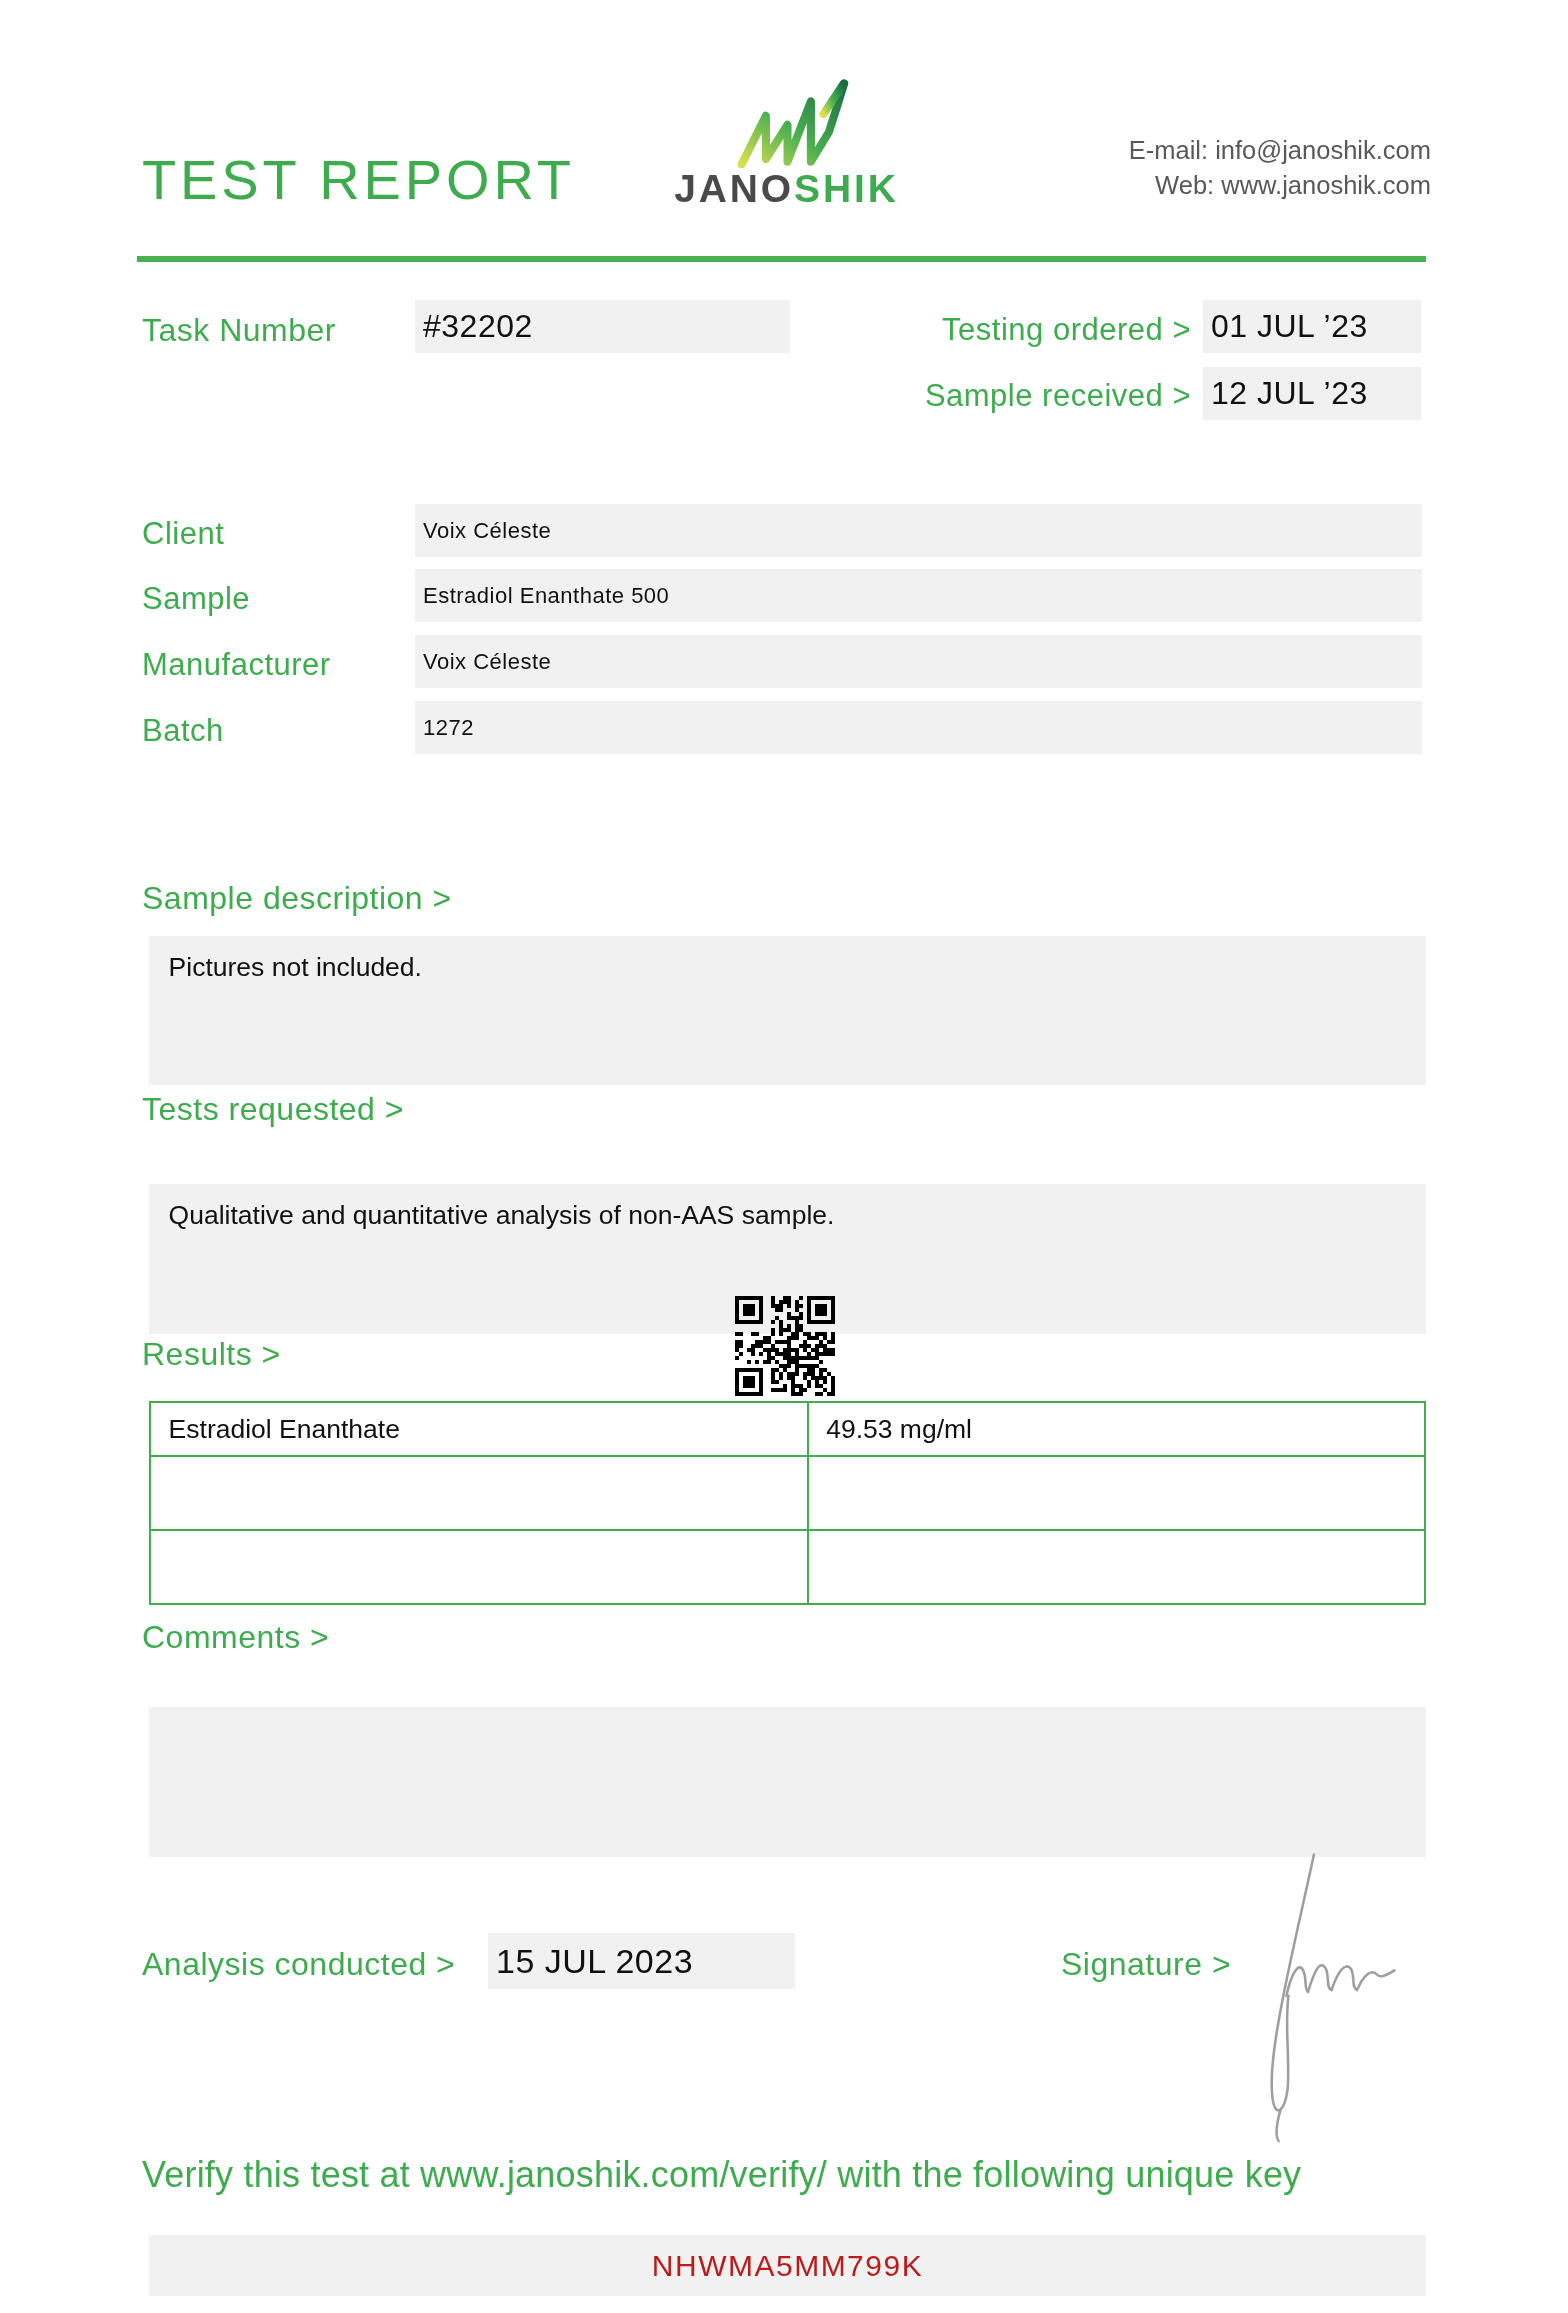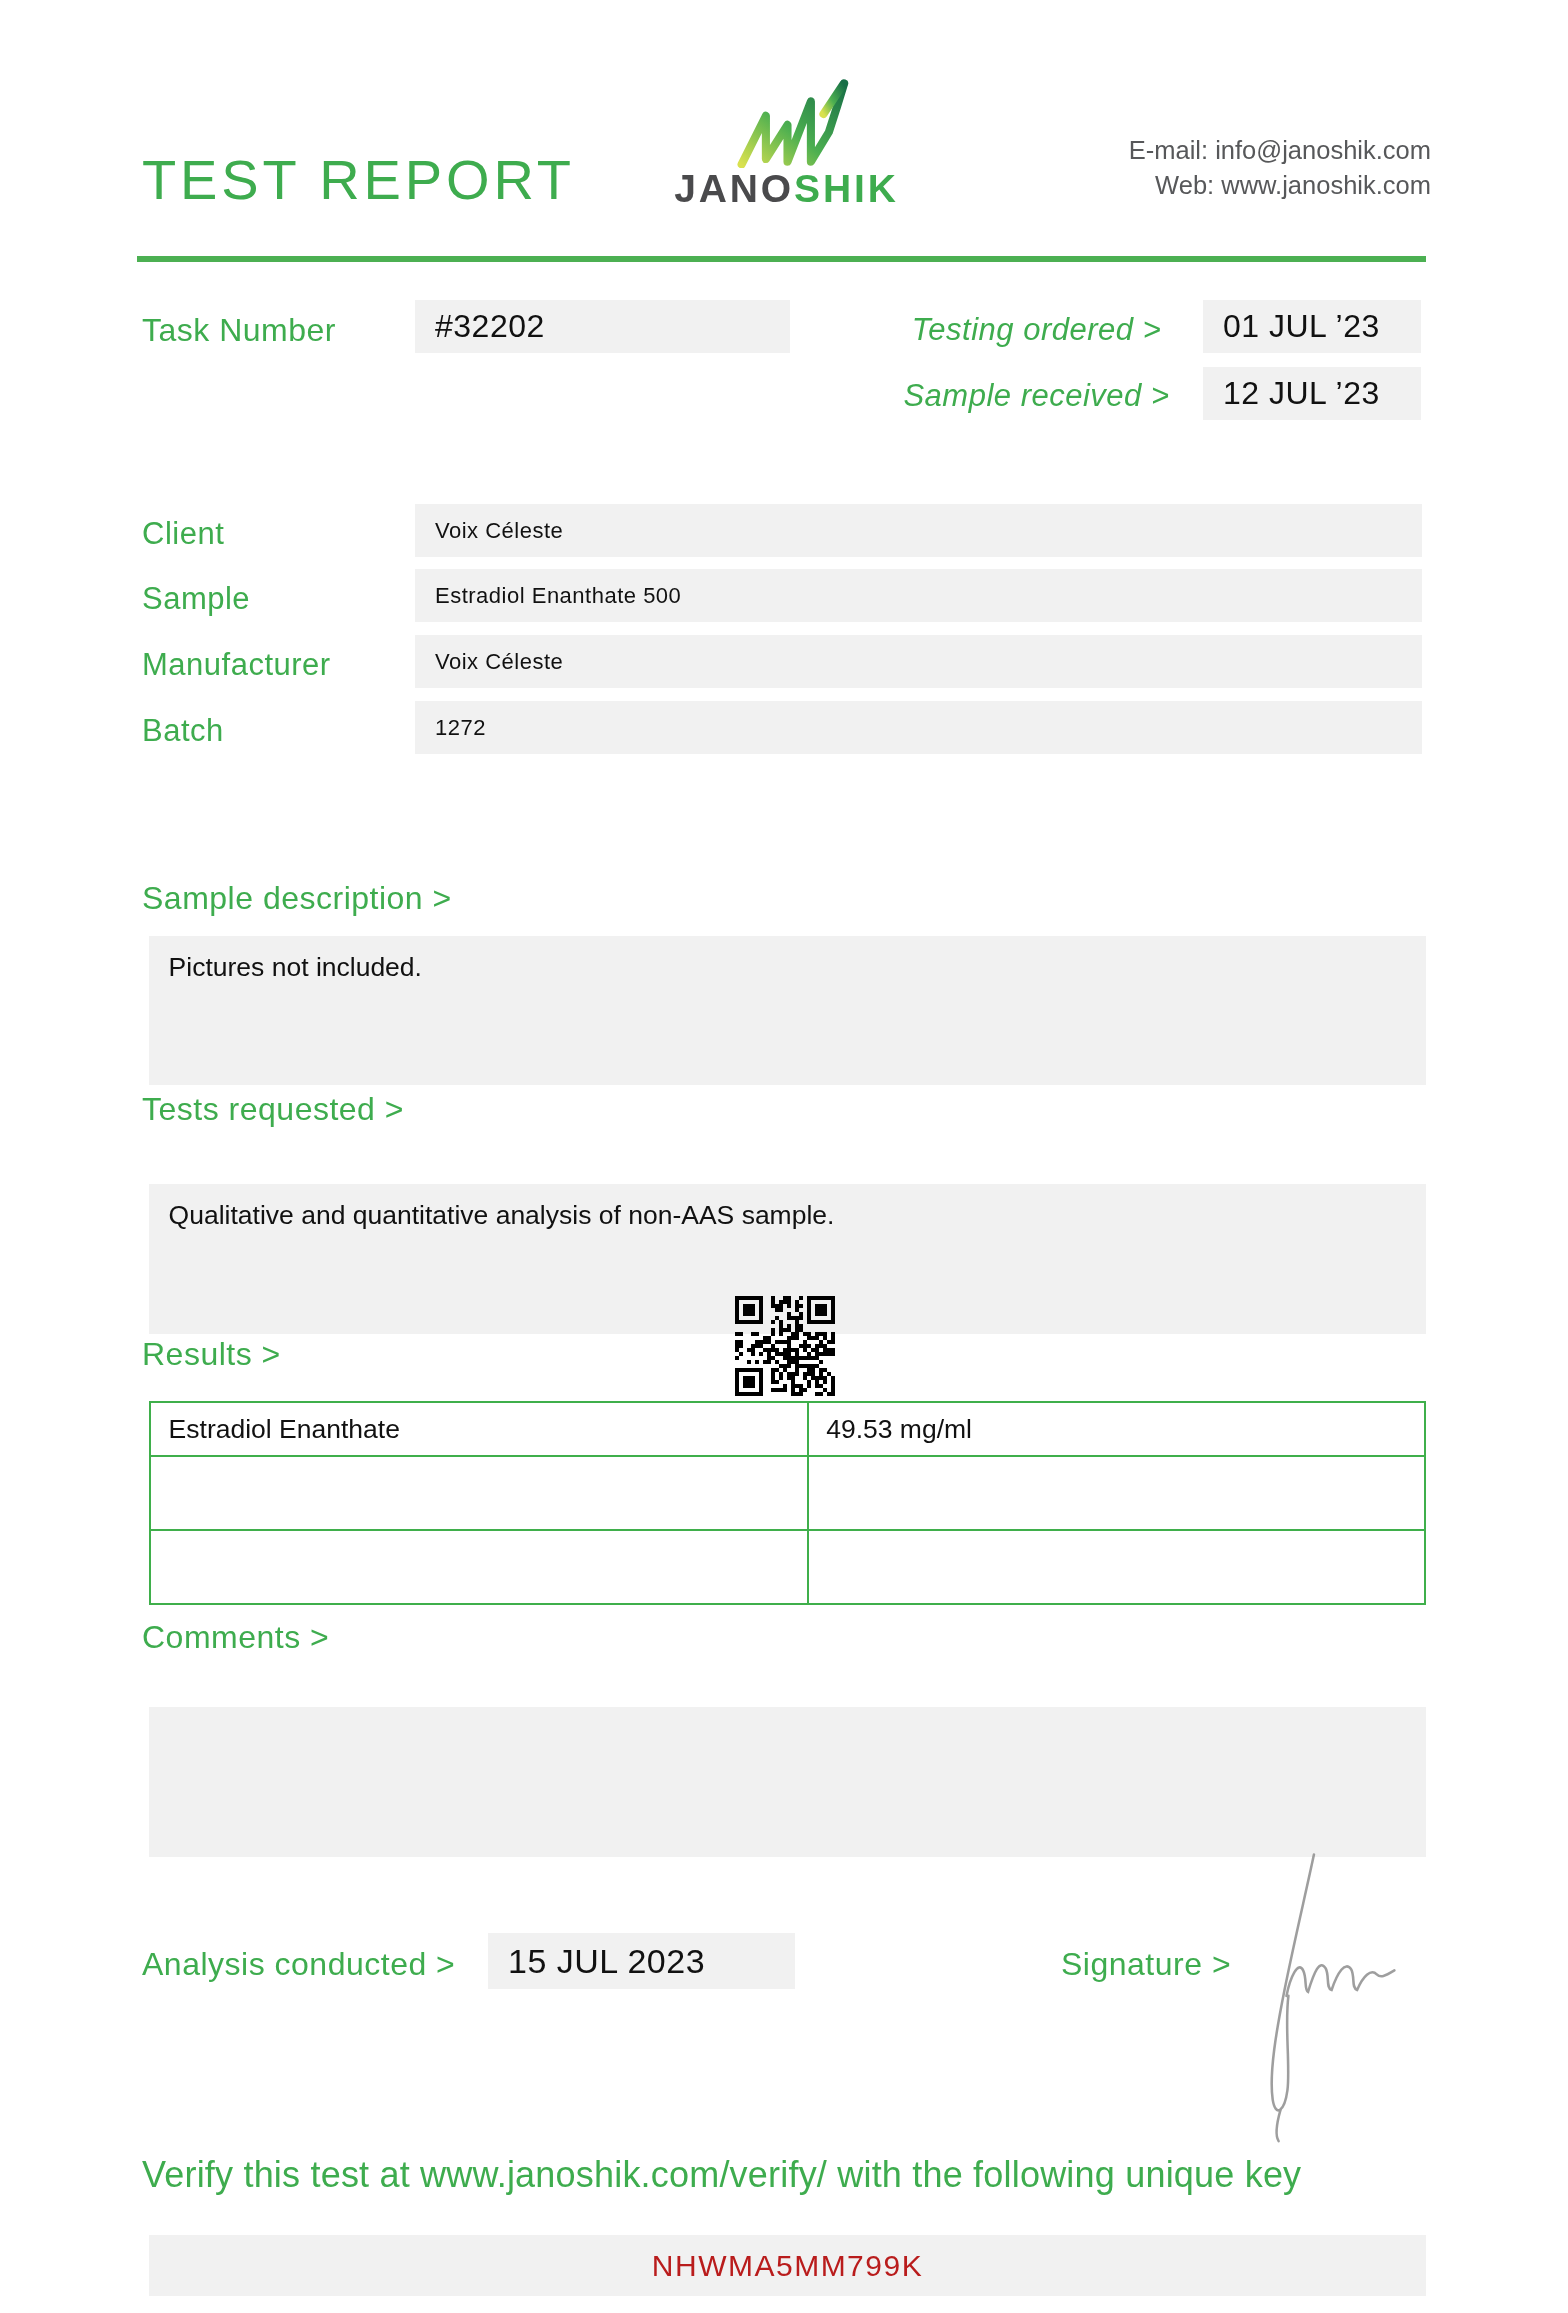--- a/index.html
+++ b/index.html
@@ -2,29 +2,29 @@
 <html><head>
 <meta charset="utf-8">
 <style>
   html,body{margin:0;padding:0;background:#ffffff;}
   body{width:1568px;height:2313px;position:relative;font-family:"Liberation Sans",sans-serif;-webkit-font-smoothing:antialiased;}
   .abs{position:absolute;}
   .green{color:#3EAC4E;}
   .label{font-size:31px;color:#3EAC4E;letter-spacing:0.5px;}
   .heading{font-size:32px;color:#3EAC4E;letter-spacing:0.5px;}
   .value{font-size:22px;color:#111;letter-spacing:0.5px;}
-  .valbox{background:#F1F1F1;display:flex;align-items:center;padding-left:20px;box-sizing:border-box;}
+  .valbox{background:#F1F1F1;display:flex;align-items:center;padding-left:8px;box-sizing:border-box;}
   .bigbox{background:#F1F1F1;box-sizing:border-box;padding:15.7px 19.6px;font-size:26.5px;color:#111;margin-top:17px;}
   #page-title{font-size:56px;letter-spacing:3.9px;color:#3EAC4E;font-weight:normal;}
   .logo-word{font-size:39px;font-weight:bold;letter-spacing:2.9px;}
   .contact{font-size:25.5px;color:#57585A;text-align:right;line-height:35px;}
   .divider{background:#4CB052;height:5.9px;}
   table.results{border-collapse:collapse;width:1277px;table-layout:fixed;}
   table.results td{border:2.9px solid #3FAF4B;font-size:26.5px;color:#111;padding:0 0 0 17.6px;vertical-align:middle;}
-  .rlabel{text-align:center;font-style:italic;}
+  .rlabel{text-align:right;}
   .keybox{background:#F1F1F1;display:flex;align-items:center;justify-content:center;box-sizing:border-box;}
 </style>
 </head>
 <body>
 
 <div class="abs" id="page-title" style="left:142px;top:147px;">TEST REPORT</div>
 
 <div class="abs" style="left:733px;top:78px;width:118px;height:90px;">
   <svg width="118" height="90" viewBox="0 0 124 100">
     <defs>

